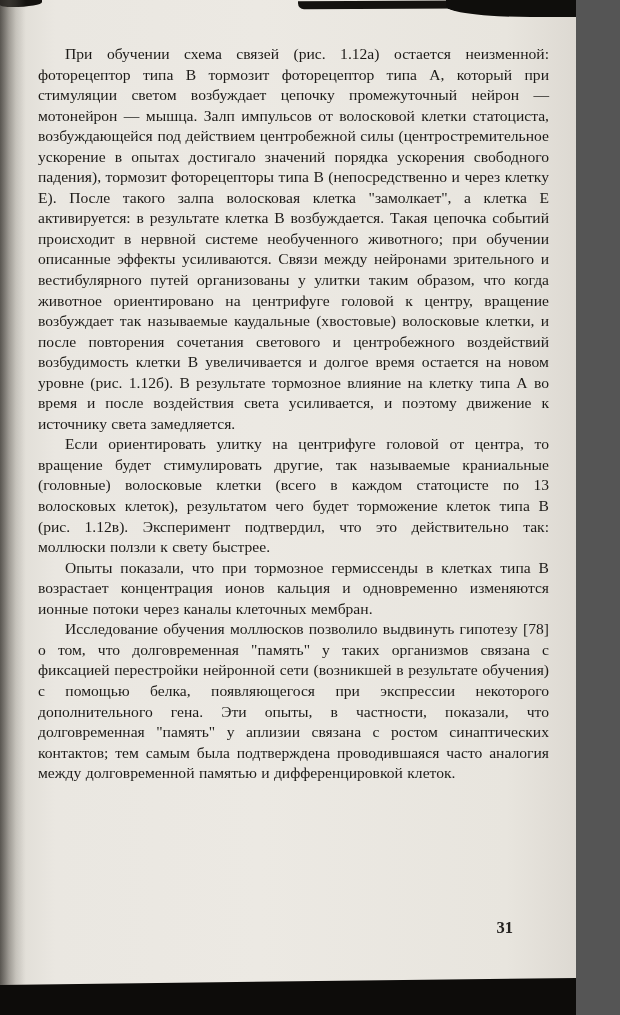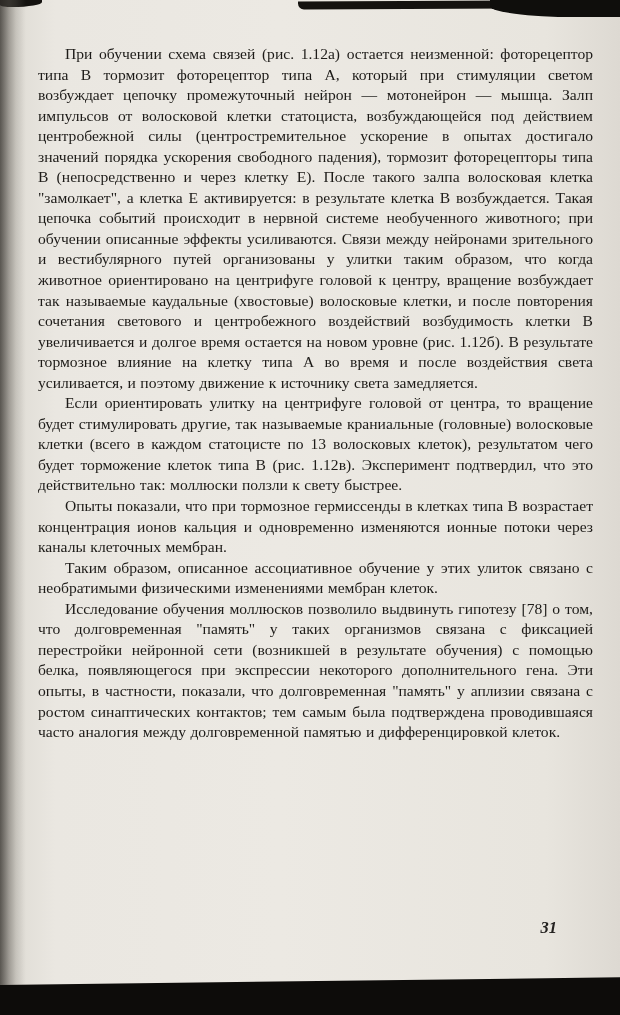--- a/index.html
+++ b/index.html
@@ -2,21 +2,21 @@
 <html><head>
 <meta charset="utf-8">
 <style>
   html, body {
     margin: 0;
     padding: 0;
     background: #555;
   }
   .scan-page {
     position: relative;
-    width: 620px;
+    width: 576px;
     height: 1015px;
     overflow: hidden;
     background: linear-gradient(90deg,
       #c7c4bd 0px, #e2dfd8 24px, #eae7e1 55px,
       #ece9e3 45%, #e8e5de 88%, #ddd9d2 100%);
     font-family: "Liberation Serif", "DejaVu Serif", serif;
     color: #1d1b18;
   }
 
   
@@ -67,41 +67,39 @@
     word-spacing: 0.5px;
   }
   .text-block p {
     margin: 0;
     text-indent: 27px;
   }
   .page-number {
     position: absolute;
     right: 63px;
     top: 918px;
-    font-style: italic;
     font-weight: 700;
     font-size: 16.5px;
     color: #242220;
   }
 </style>
 </head>
 <body>
 
 <div class="scan-page">
 
   <div class="edge-top-left"></div>
   <div class="edge-top-right"></div>
   <div class="edge-top-right-blob"></div>
   <div class="gutter-left"></div>
 
   <div class="text-block">
     <p>При обучении схема связей (рис. 1.12а) остается неизменной: фоторецептор типа В тормозит фоторецептор типа А, который при стимуляции светом возбуждает цепочку промежуточный нейрон — мотонейрон — мышца. Залп импульсов от волосковой клетки статоциста, возбуждающейся под действием центробежной силы (центростремительное ускорение в опытах достигало значений порядка ускорения свободного падения), тормозит фоторецепторы типа В (непосредственно и через клетку Е). После такого залпа волосковая клетка "замолкает", а клетка Е активируется: в результате клетка В возбуждается. Такая цепочка событий происходит в нервной системе необученного животного; при обучении описанные эффекты усиливаются. Связи между нейронами зрительного и вестибулярного путей организованы у улитки таким образом, что когда животное ориентировано на центрифуге головой к центру, вращение возбуждает так называемые каудальные (хвостовые) волосковые клетки, и после повторения сочетания светового и центробежного воздействий возбудимость клетки В увеличивается и долгое время остается на новом уровне (рис. 1.12б). В результате тормозное влияние на клетку типа А во время и после воздействия света усиливается, и поэтому движение к источнику света замедляется.</p>
     <p>Если ориентировать улитку на центрифуге головой от центра, то вращение будет стимулировать другие, так называемые краниальные (головные) волосковые клетки (всего в каждом статоцисте по 13 волосковых клеток), результатом чего будет торможение клеток типа В (рис. 1.12в). Эксперимент подтвердил, что это действительно так: моллюски ползли к свету быстрее.</p>
     <p>Опыты показали, что при тормозное гермиссенды в клетках типа В возрастает концентрация ионов кальция и одновременно изменяются ионные потоки через каналы клеточных мембран.</p>
-    <p>Таким образом, описанное ассоциативное обучение у этих улиток связано с необратимыми физическими изменениями мембран клеток.</p>
     <p>Исследование обучения моллюсков позволило выдвинуть гипотезу [78] о том, что долговременная "память" у таких организмов связана с фиксацией перестройки нейронной сети (возникшей в результате обучения) с помощью белка, появляющегося при экспрессии некоторого дополнительного гена. Эти опыты, в частности, показали, что долговременная "память" у аплизии связана с ростом синаптических контактов; тем самым была подтверждена проводившаяся часто аналогия между долговременной памятью и дифференцировкой клеток.</p>
   </div>
 
   <div class="page-number">31</div>
 
   <div class="edge-bottom-skew"></div>
   <div class="edge-bottom-fill"></div>
 
 </div>
 

